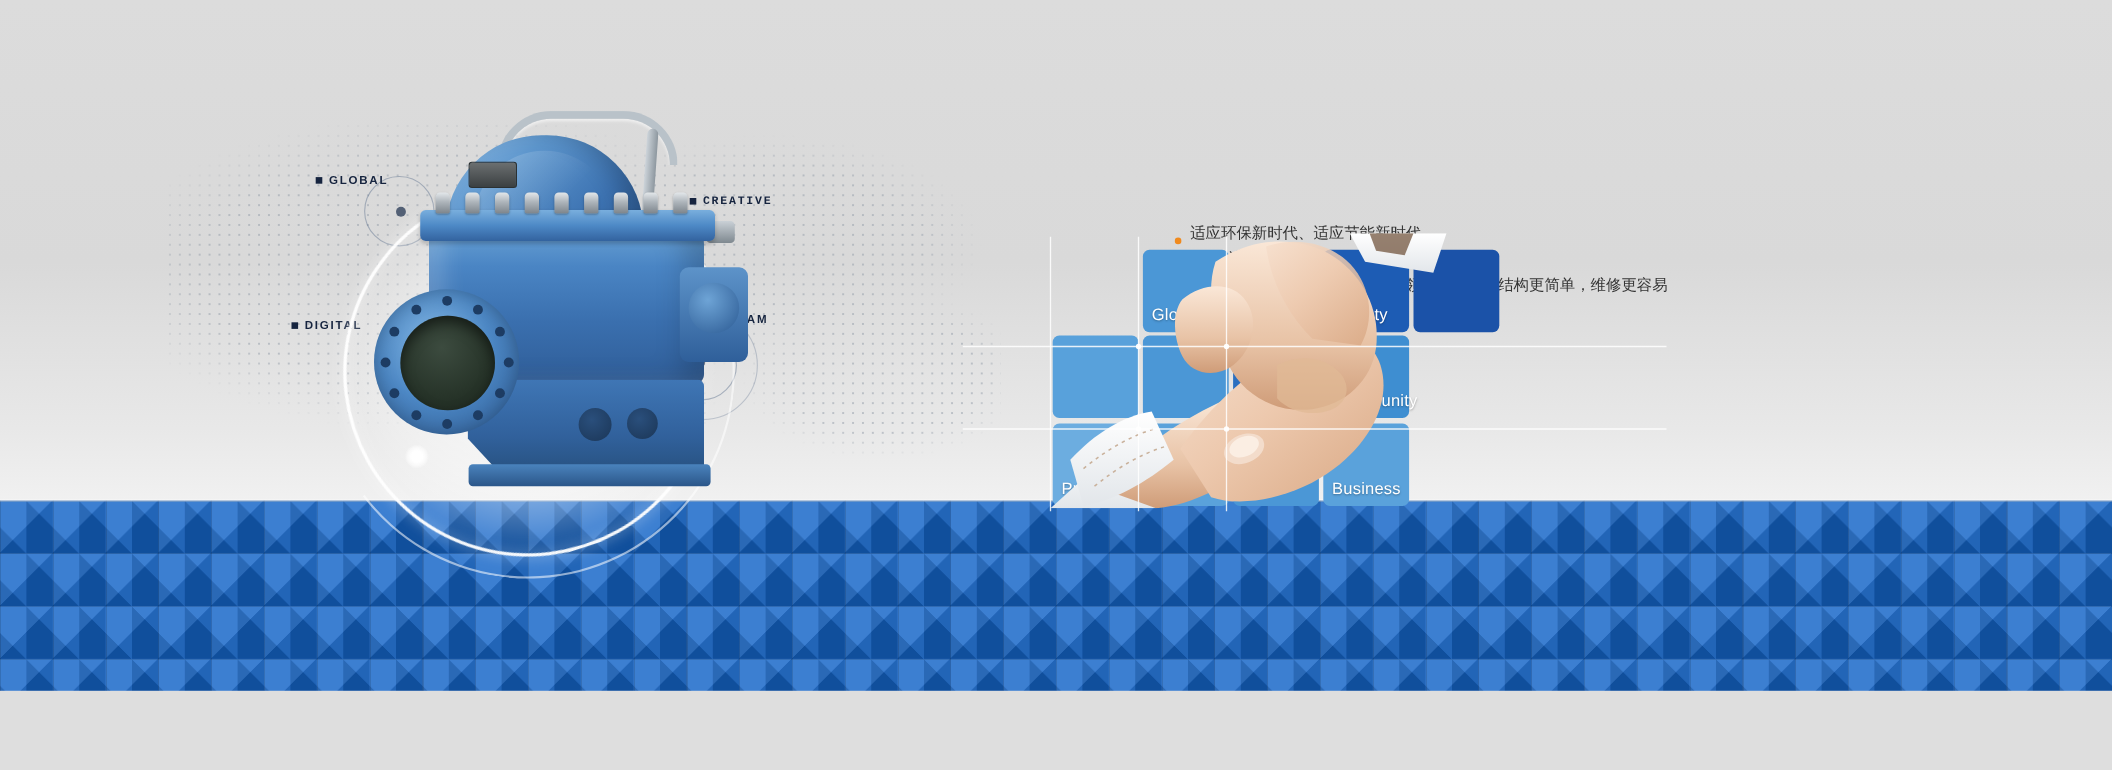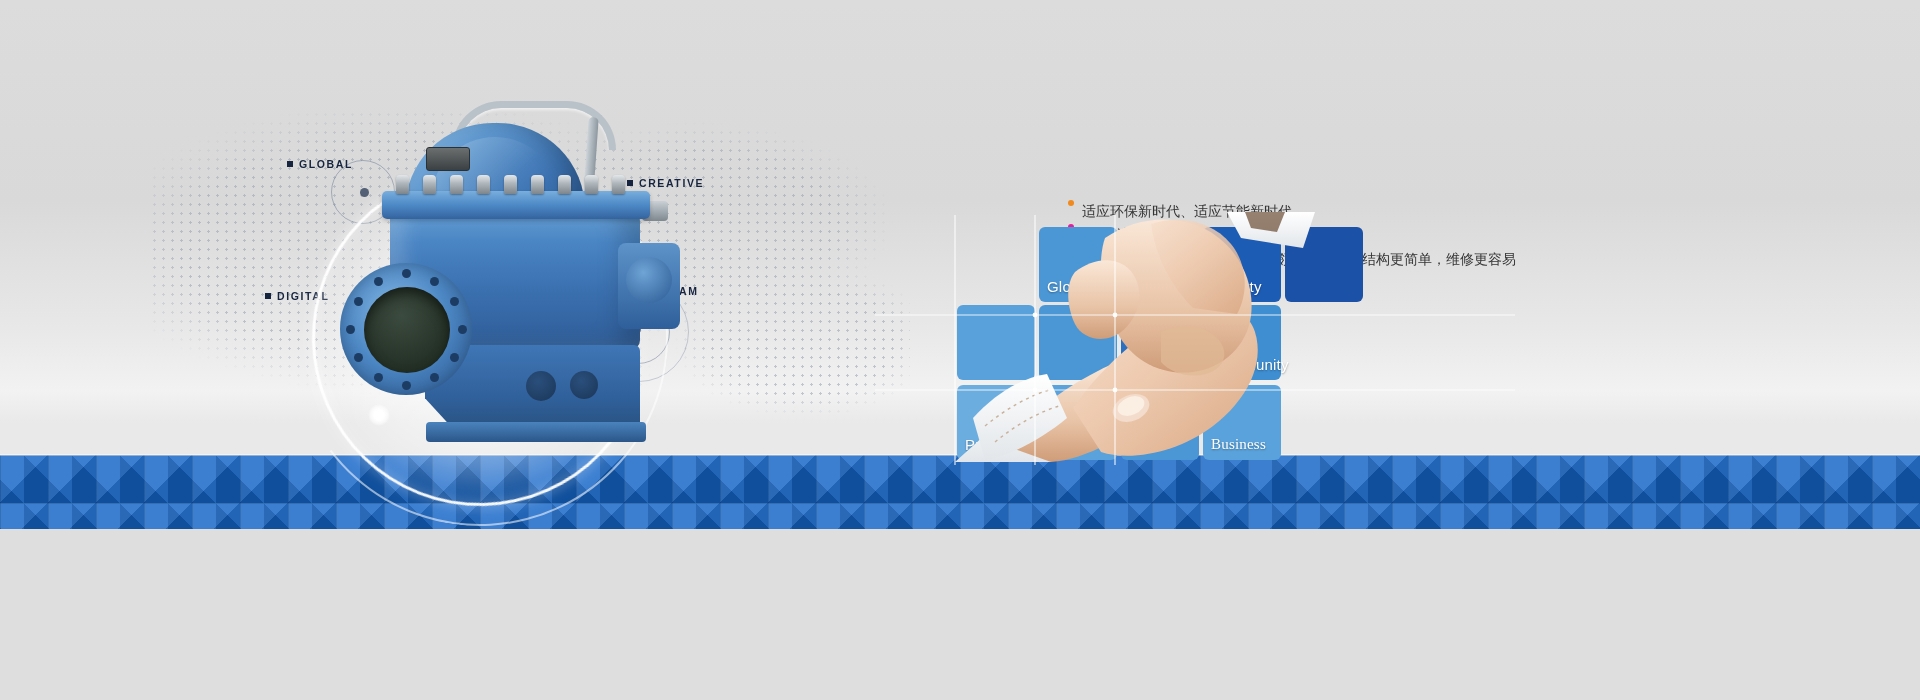--- a/index.html
+++ b/index.html
@@ -1,21 +1,21 @@
 <!DOCTYPE html>
 <html><head>
 <meta charset="utf-8">
 <style>
   html,body{margin:0;padding:0;}
   body{
     width:1920px;height:700px;overflow:hidden;
     font-family:"Liberation Sans","DejaVu Sans",sans-serif;
     background:#dedede;
   }
-  .banner{position:relative;width:1920px;height:529px;overflow:hidden;
+  .banner{position:relative;width:1920px;height:628px;overflow:hidden;
     background:linear-gradient(180deg,#dcdcdc 0%,#d9d9d9 38%,#e8e8e8 62%,#f2f2f2 74%,#e9e9e9 80%);}
 
   
   .blue-band{position:absolute;left:0;top:455px;width:1920px;height:245px;
     background-color:#1565c8;
     background-image:
       linear-gradient(135deg,rgba(255,255,255,.10) 0 50%,rgba(0,0,0,.10) 50% 100%),
       linear-gradient(45deg,rgba(0,0,0,.13) 0 50%,rgba(255,255,255,.07) 50% 100%);
     background-size:48px 48px,48px 48px;
     background-position:0 0,24px 0;
@@ -40,21 +40,21 @@
                radial-gradient(ellipse 22% 30% at 86% 70%,#000 54%,transparent 78%),
                radial-gradient(ellipse 18% 24% at 52% 78%,#000 54%,transparent 78%);
   }
 
   
   .tag{position:absolute;display:flex;align-items:center;gap:6px;
     font-size:10.5px;font-weight:bold;letter-spacing:1.6px;color:#16243f;white-space:nowrap;}
   .tag .sq{width:6px;height:6px;background:#16243f;display:inline-block;}
   .tag-global{left:287px;top:158px;}
   .tag-digital{left:265px;top:290px;}
-  .tag-creative{left:627px;top:177px;}
+  .tag-creative{left:627px;top:177px;font-family:Liberation Mono, monospace;}
   .tag-dream{left:640px;top:285px;}
 
   .mapdot{position:absolute;width:9px;height:9px;border-radius:50%;background:#3b4a63;opacity:.85;}
   .mapdot.d1{left:360px;top:188px;}
   .mapdot.d2{left:597px;top:196px;}
   .mapdot.d3{left:632px;top:325px;}
   .ringlet{position:absolute;border:1px solid rgba(90,110,140,.45);border-radius:50%;}
   .ringlet.r1{left:331px;top:160px;width:62px;height:62px;}
   .ringlet.r2{left:606px;top:300px;width:62px;height:62px;}
   .ringlet.r3{left:589px;top:282px;width:98px;height:98px;border-color:rgba(90,110,140,.3);}
@@ -118,21 +118,21 @@
   .bolt{position:absolute;width:13px;height:19px;border-radius:4px 4px 2px 2px;
     background:linear-gradient(180deg,#e3e7ea 0%,#aeb5bb 45%,#7d858c 100%);
     box-shadow:0 1px 2px rgba(0,0,0,.35);}
   .flange-bolt{position:absolute;width:9px;height:9px;border-radius:50%;background:#1d3c63;}
 
   
   .headline{position:absolute;left:1068px;top:140px;font-size:32px;font-weight:bold;
     color:#14529f;letter-spacing:1px;white-space:nowrap;
     text-shadow:0 1px 0 rgba(255,255,255,.55);}
   .bullets{position:absolute;left:1068px;top:200px;list-style:none;margin:0;padding:0;}
-  .bullets li{display:flex;align-items:flex-start;gap:8px;font-size:14px;color:#333333;
+  .bullets li{display:flex;align-items:flex-end;gap:8px;font-size:14px;color:#333333;
     line-height:22px;margin-bottom:2px;white-space:nowrap;}
   .bullets .dot{width:6px;height:6px;border-radius:50%;flex:0 0 auto;}
 
   
   .mosaic{position:absolute;left:875px;top:265px;width:680px;height:200px;}
   .tile{position:absolute;border-radius:6px;}
   .tile .cap{position:absolute;left:8px;bottom:7px;font-size:15px;color:#ffffff;
     font-weight:500;letter-spacing:.2px;text-shadow:0 1px 2px rgba(0,0,0,.35);white-space:nowrap;}
   .hand{position:absolute;left:955px;top:212px;width:430px;height:250px;pointer-events:none;}
   .grid-lines{position:absolute;left:875px;top:215px;width:680px;height:250px;pointer-events:none;}
@@ -247,21 +247,21 @@
       </div>
       <div class="tile" style="left: 410px; top: -38px; width: 78px; height: 75px; background: rgb(27, 82, 168);"></div>
       <div class="tile" style="left: 328px; top: 40px; width: 78px; height: 75px; background: rgb(62, 142, 209); z-index: 3;">
         <span class="cap">Community</span>
       </div>
       <div class="tile" style="left: 82px; top: 120px; width: 78px; height: 75px; background: rgb(108, 173, 224); z-index: 3;">
         <span class="cap">Promise</span>
       </div>
       <div class="tile" style="left: 164px; top: 120px; width: 78px; height: 75px; background: rgb(90, 162, 219);"></div>
       <div class="tile" style="left: 246px; top: 120px; width: 78px; height: 75px; background: rgb(75, 151, 214);"></div>
-      <div class="tile" style="left: 328px; top: 120px; width: 78px; height: 75px; background: rgb(90, 162, 219); z-index: 3; font-family: Liberation Serif, serif;">
+      <div class="tile" style="left: 328px; top: 120px; width: 78px; height: 75px; background: rgb(90, 162, 219); z-index: 3;">
         <span class="cap">Business</span>
       </div>
     </div>
 
   <svg class="hand" viewBox="0 0 430 250" style="z-index: 2;">
     <defs>
       <linearGradient id="sk1" x1="0" y1="0" x2="1" y2="1">
         <stop offset="0%" stop-color="#f6dfcd"></stop>
           <stop offset="45%" stop-color="#edc9ae"></stop>
         <stop offset="100%" stop-color="#d9a884"></stop>

